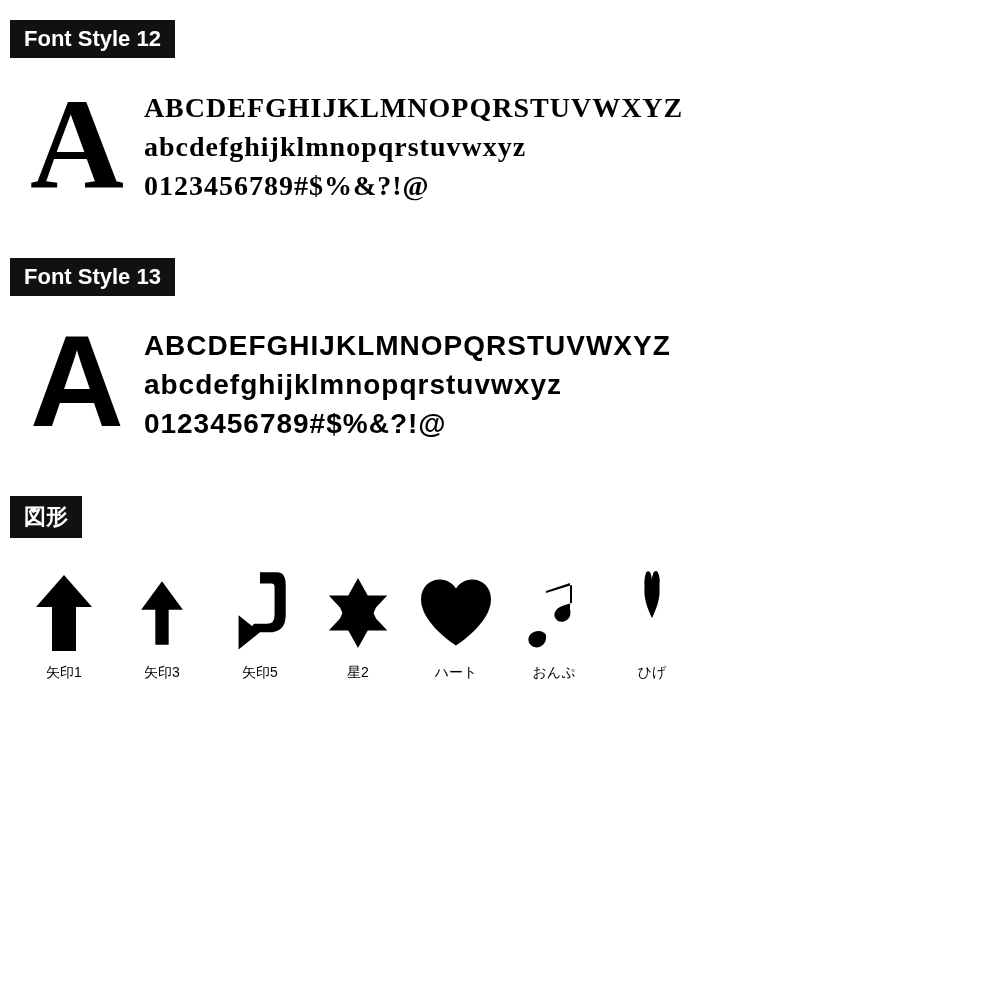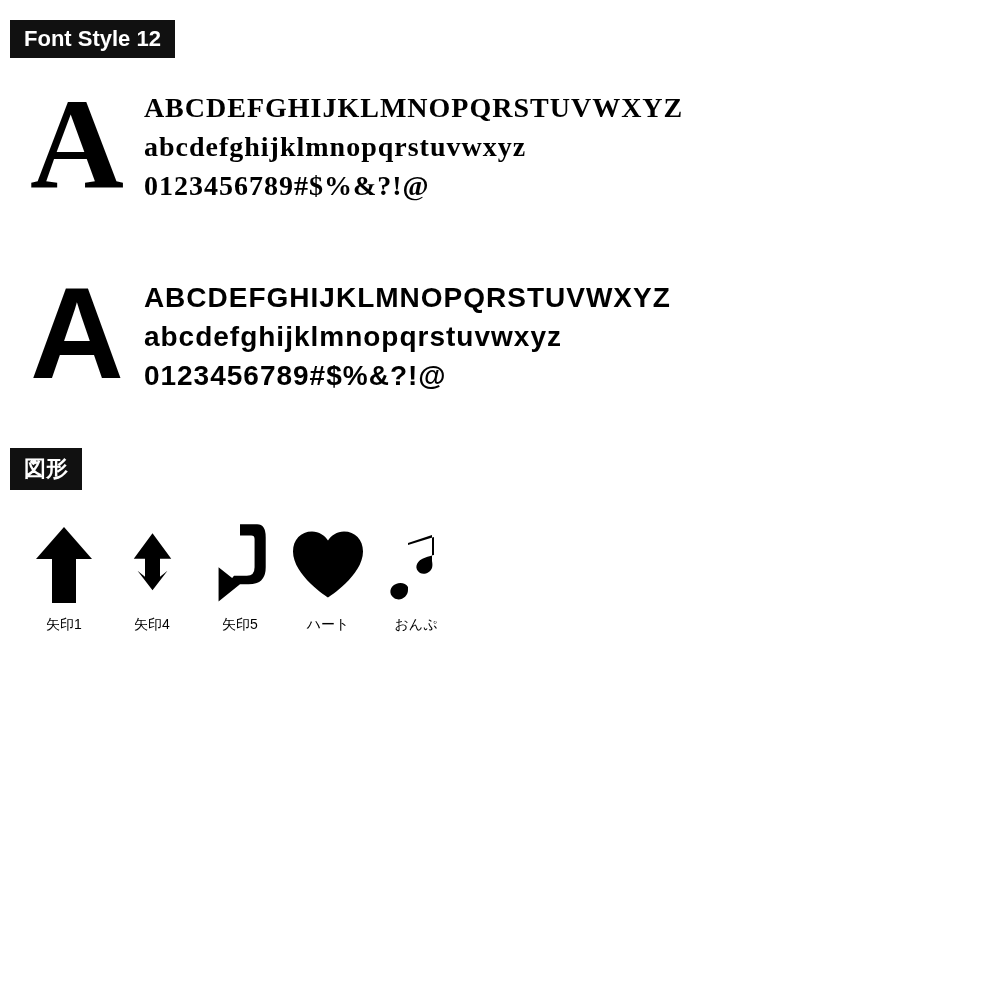--- a/index.html
+++ b/index.html
@@ -94,21 +94,21 @@
 
     
     .shapes-block {
       margin-top: 14px;
     }
     .shapes-grid {
       display: flex;
       flex-wrap: wrap;
       align-items: flex-end;
       padding: 20px 10px 10px 10px;
-      gap: 0;
+      gap: 10px;
     }
     .shape-item {
       display: flex;
       flex-direction: column;
       align-items: center;
       width: 88px;
     }
     .shape-icon {
       width: 80px;
       height: 90px;
@@ -140,20 +140,21 @@
       <div class="big-letter-12">A</div>
       <div class="char-lines-12">
         <span>ABCDEFGHIJKLMNOPQRSTUVWXYZ</span>
         <span>abcdefghijklmnopqrstuvwxyz</span>
         <span>0123456789#$%&amp;?!@</span>
       </div>
     </div>
   </div>
 
   <div class="font-style-13-block">
+    <div class="section-label">Font Style 13</div>
     <div class="font-preview-13">
       <div class="big-letter-13">A</div>
       <div class="char-lines-13">
         <span>ABCDEFGHIJKLMNOPQRSTUVWXYZ</span>
         <span>abcdefghijklmnopqrstuvwxyz</span>
         <span>0123456789#$%&amp;?!@</span>
       </div>
     </div>
   </div>
 
@@ -164,55 +165,74 @@
       <div class="shape-item">
         <div class="shape-icon">
           <svg viewBox="0 0 60 80" width="60" height="80">
             <polygon points="30,2 58,34 42,34 42,78 18,78 18,34 2,34"></polygon>
           </svg>
         </div>
         <div class="shape-label">矢印1</div>
       </div>
 
 
-
-      <div class="shape-item">
-        <div class="shape-icon">
-          <svg viewBox="0 0 60 90" width="45" height="85">
-            <polygon points="30,2 55,36 40,36 40,60 50,52 30,78 10,52 20,60 20,36 5,36"></polygon>
-          </svg>
-        </div>
-        <div class="shape-label">矢印4</div>
-      </div>
+      <div class="shape-item">
+        <div class="shape-icon">
+          <svg viewBox="0 0 60 80" width="50" height="80">
+            <polygon points="30,2 55,36 38,36 38,78 22,78 22,36 5,36"></polygon>
+          </svg>
+        </div>
+        <div class="shape-label">矢印3</div>
+      </div>
+
 
       <div class="shape-item">
         <div class="shape-icon">
           <svg viewBox="0 0 70 90" width="60" height="85">
             <path d="M55,5 Q65,5 65,20 L65,55 Q65,75 45,75 L20,75 L28,65 L43,65 Q52,65 52,55 L52,22 Q52,18 48,18 L35,18 L35,5 Z M10,55 L35,75 L10,95 Z" transform="translate(0,-8)"></path>
           </svg>
         </div>
         <div class="shape-label">矢印5</div>
       </div>
 
 
+      <div class="shape-item">
+        <div class="shape-icon">
+          <svg viewBox="0 0 80 80" width="78" height="78">
+            <polygon points="40,4 50,22 70,22 55,38 63,56 40,44 17,56 25,38 10,22 30,22"></polygon>
+            <polygon points="40,76 50,58 70,58 55,42 63,24 40,36 17,24 25,42 10,58 30,58"></polygon>
+          </svg>
+        </div>
+        <div class="shape-label">星2</div>
+      </div>
 
       <div class="shape-item">
         <div class="shape-icon">
           <svg viewBox="0 0 80 75" width="82" height="78">
             <path d="M40,70 C40,70 5,48 5,24 C5,12 13,4 24,4 C31,4 37,8 40,13 C43,8 49,4 56,4 C67,4 75,12 75,24 C75,48 40,70 40,70Z"></path>
           </svg>
         </div>
         <div class="shape-label">ハート</div>
       </div>
 
       <div class="shape-item">
         <div class="shape-icon">
           <svg viewBox="0 0 60 80" width="62" height="80">
             <path d="M22,65 C22,72 14,77 8,73 C2,69 4,61 10,59 C14,57 20,58 22,62 L22,20 L48,12 L48,30 C48,30 40,32 36,34 C30,37 28,44 34,48 C38,50 44,48 46,43 C47,40 46,36 46,36 L46,10 L22,18 Z"></path>
           </svg>
         </div>
         <div class="shape-label">おんぷ</div>
       </div>
 
+      <div class="shape-item">
+        <div class="shape-icon">
+          <svg viewBox="0 0 40 90" width="38" height="88">
+            <path d="M20,10 C24,10 28,14 28,22 C28,32 24,42 20,50 C16,42 12,32 12,22 C12,14 16,10 20,10Z
+                     M20,10 C20,8 21,4 22,2 Q24,0 26,2 Q28,6 28,12"></path>
+            <path d="M20,10 C20,8 21,4 22,2 Q24,0 26,2 Q28,6 28,14 C28,24 24,38 20,50 C16,38 12,24 12,14 Q12,6 14,2 Q16,0 18,2 Q19,4 20,10Z"></path>
+          </svg>
+        </div>
+        <div class="shape-label">ひげ</div>
+      </div>
 
     </div>
   </div>
 </div>
 
 </body></html>

